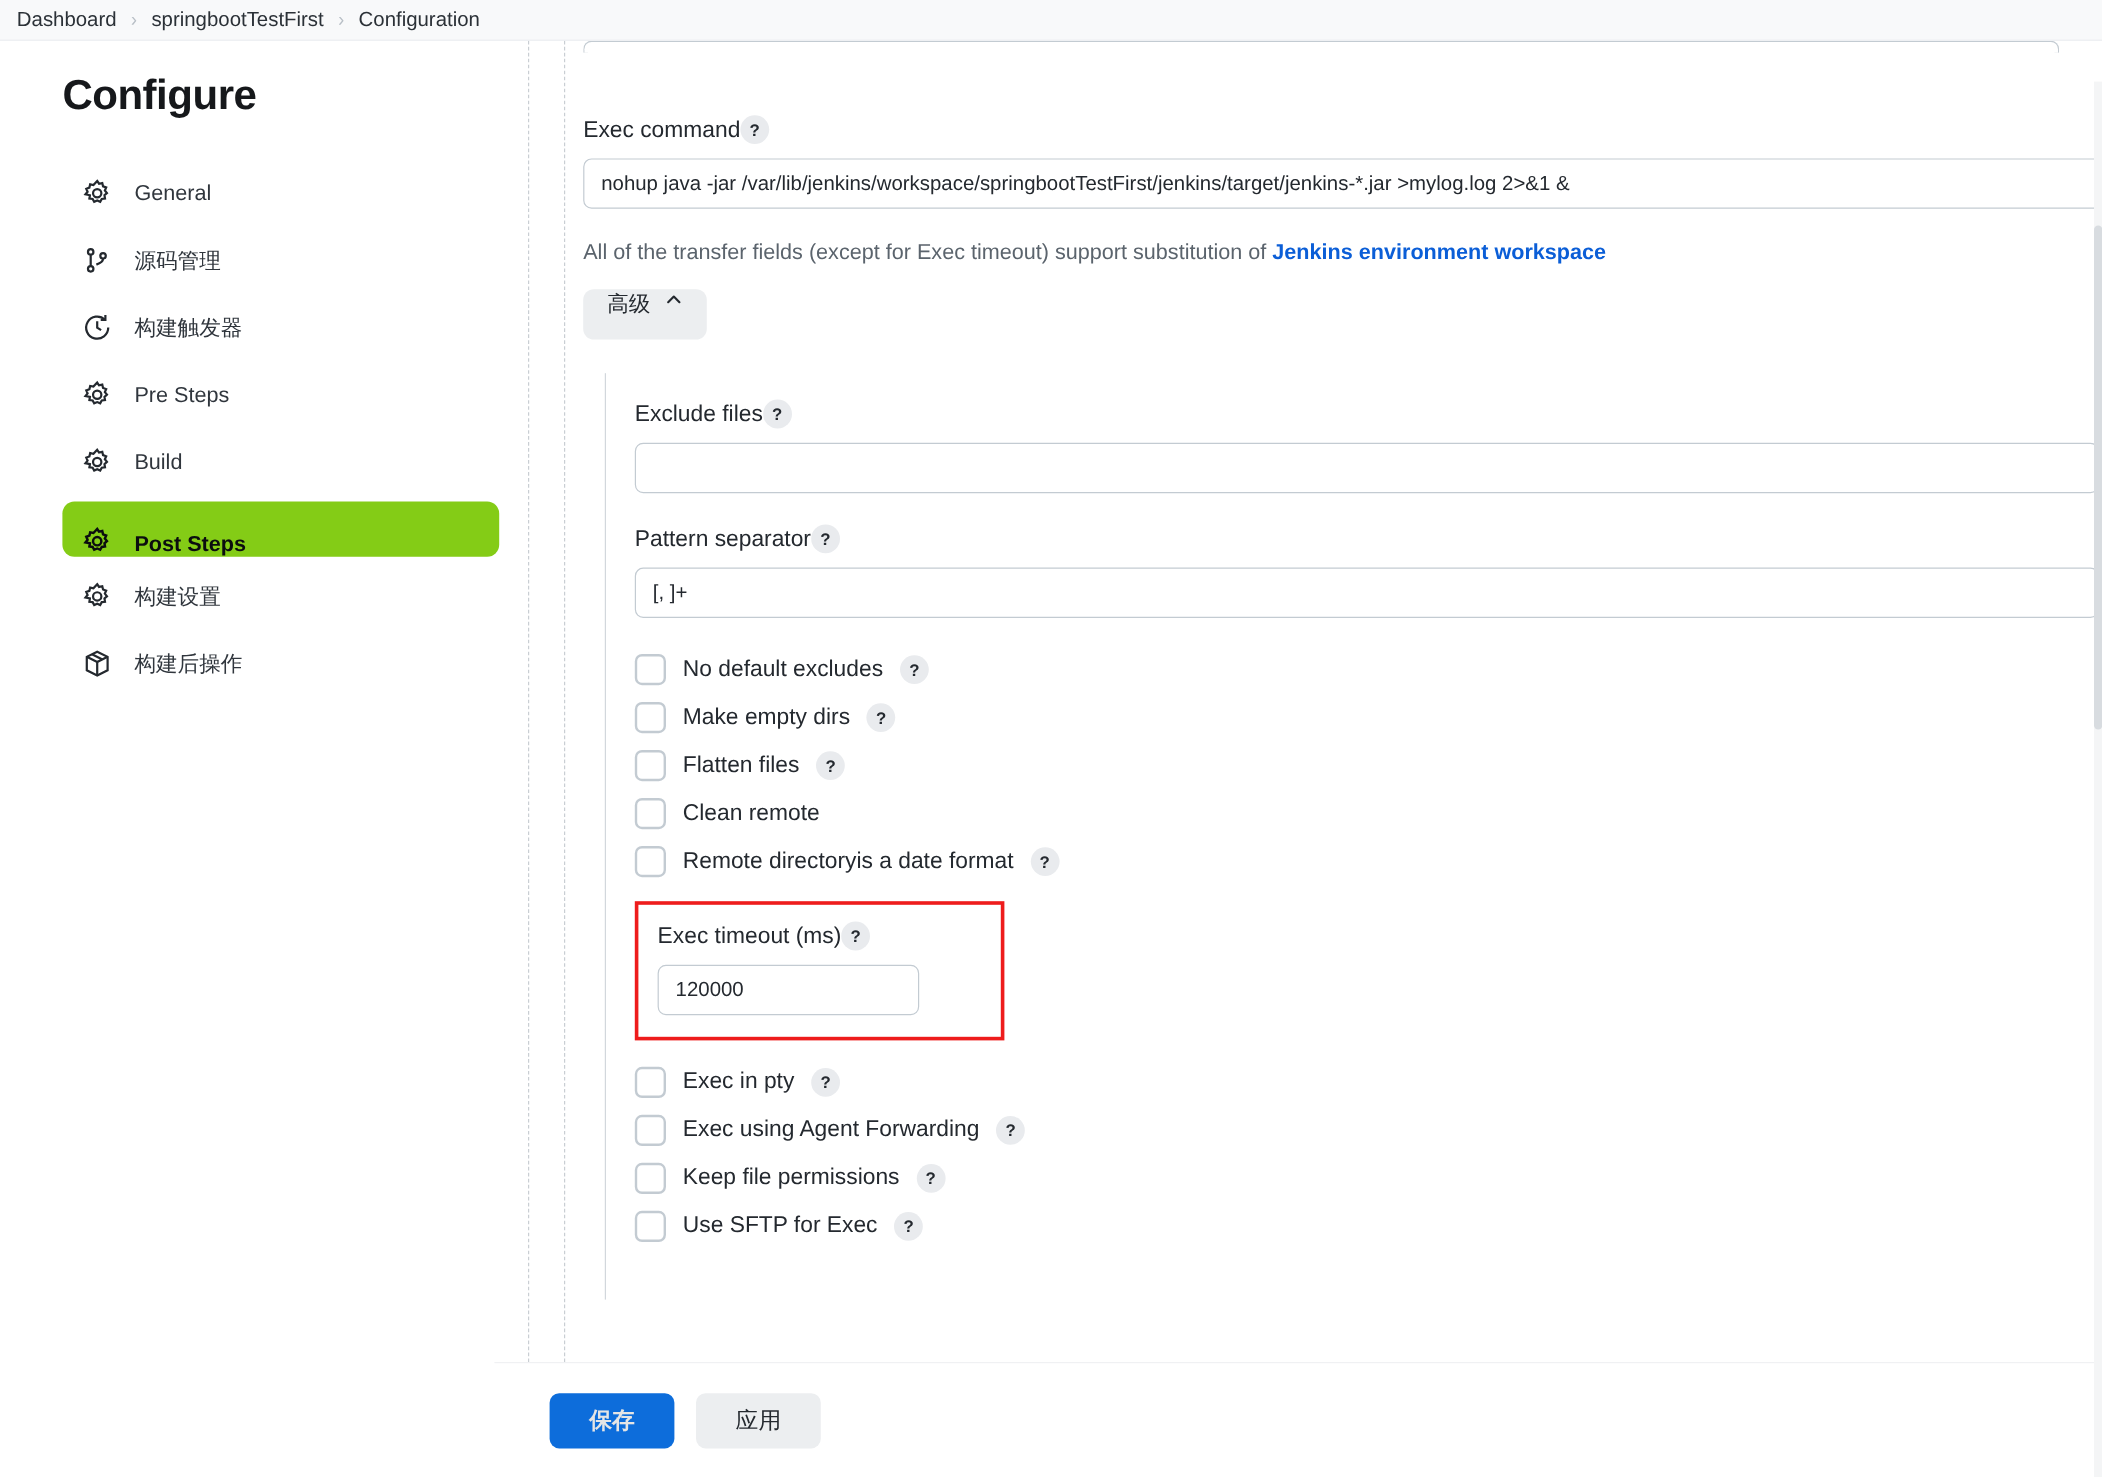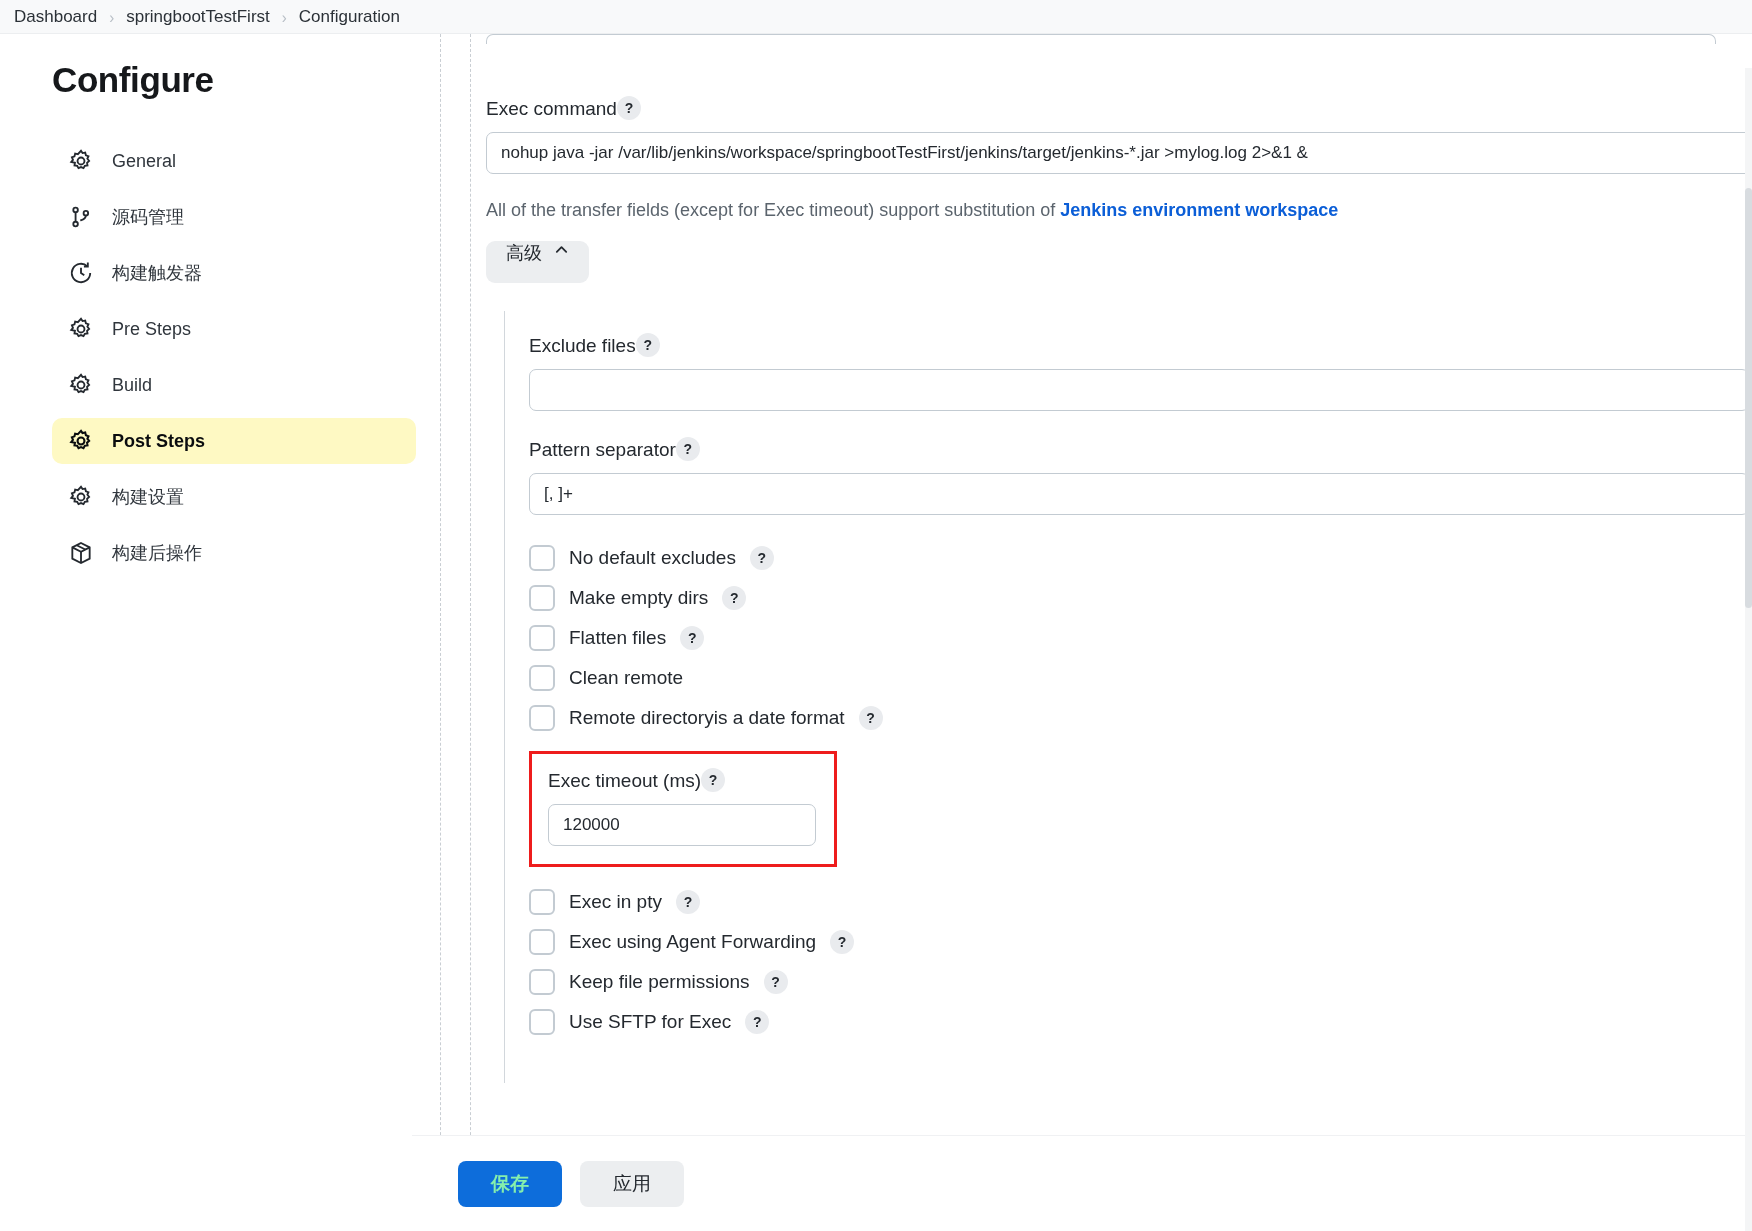--- a/index.html
+++ b/index.html
@@ -36,21 +36,21 @@
   #page-title {
     font-size: 35px; font-weight: bold; letter-spacing: -0.4px;
     margin: 0 0 38px 0; color: #16181b;
   }
   .side-item {
     display: flex; align-items: center; gap: 18px;
     height: 46px; padding: 0 16px; margin-bottom: 10px;
     border-radius: 10px; cursor: pointer;
     font-size: 18px; color: #30363d;
   }
-  .side-item.active { background: #fef9c3; font-weight: bold; color: #0b0d0f; }
+  .side-item.active { background: #84cc16; font-weight: bold; color: #0b0d0f; align-items: flex-end; }
   .side-icon { width: 26px; height: 26px; flex: 0 0 26px; display: block; }
   .side-icon svg { width: 26px; height: 26px; display: block; }
 
   
   #main {
     flex: 1 1 auto; position: relative; overflow: hidden;
     padding-left: 0;
   }
   
   .rail {
@@ -114,41 +114,41 @@
     background: #fff; cursor: pointer;
   }
 
   
   #timeout-highlight {
     border: 3px solid #ee1c1c;
     padding: 14px 16px 18px 16px;
     width: 308px;
     margin: 20px 0 22px 0;
   }
-  #timeout-highlight .text-input { width: 268px; }
+  #timeout-highlight .text-input { width: 218px; }
   #dashed-bottom {
     position: absolute; left: 30px; right: 0; bottom: 36px;
     border-bottom: 1px dashed #c9ced3;
   }
 
   
   #footer {
     position: absolute; left: 412px; right: 0; bottom: 0; height: 96px;
     background: #fff; border-top: 1px solid #f0f1f3;
     display: flex; align-items: center; gap: 18px;
     padding-left: 46px;
   }
   .btn {
     height: 46px; min-width: 104px; padding: 0 26px;
     border-radius: 8px; border: none; cursor: pointer;
     font-size: 19px; font-weight: bold;
     font-family: inherit;
     display: inline-flex; align-items: center; justify-content: center;
   }
-  .btn-primary { background: #0d6ddb; color: #86efac; }
+  .btn-primary { background: #0d6ddb; color: #e5e5e5; }
   .btn-secondary { background: #eceef0; color: #24292f; font-weight: normal; }
 
   
   #scroll-track {
     position: absolute; top: 34px; right: 0; width: 7px; bottom: 0;
     background: #f4f5f6;
   }
   #scroll-thumb {
     position: absolute; top: 120px; right: 0; width: 7px; height: 420px;
     background: #d8dce0; border-radius: 4px;

